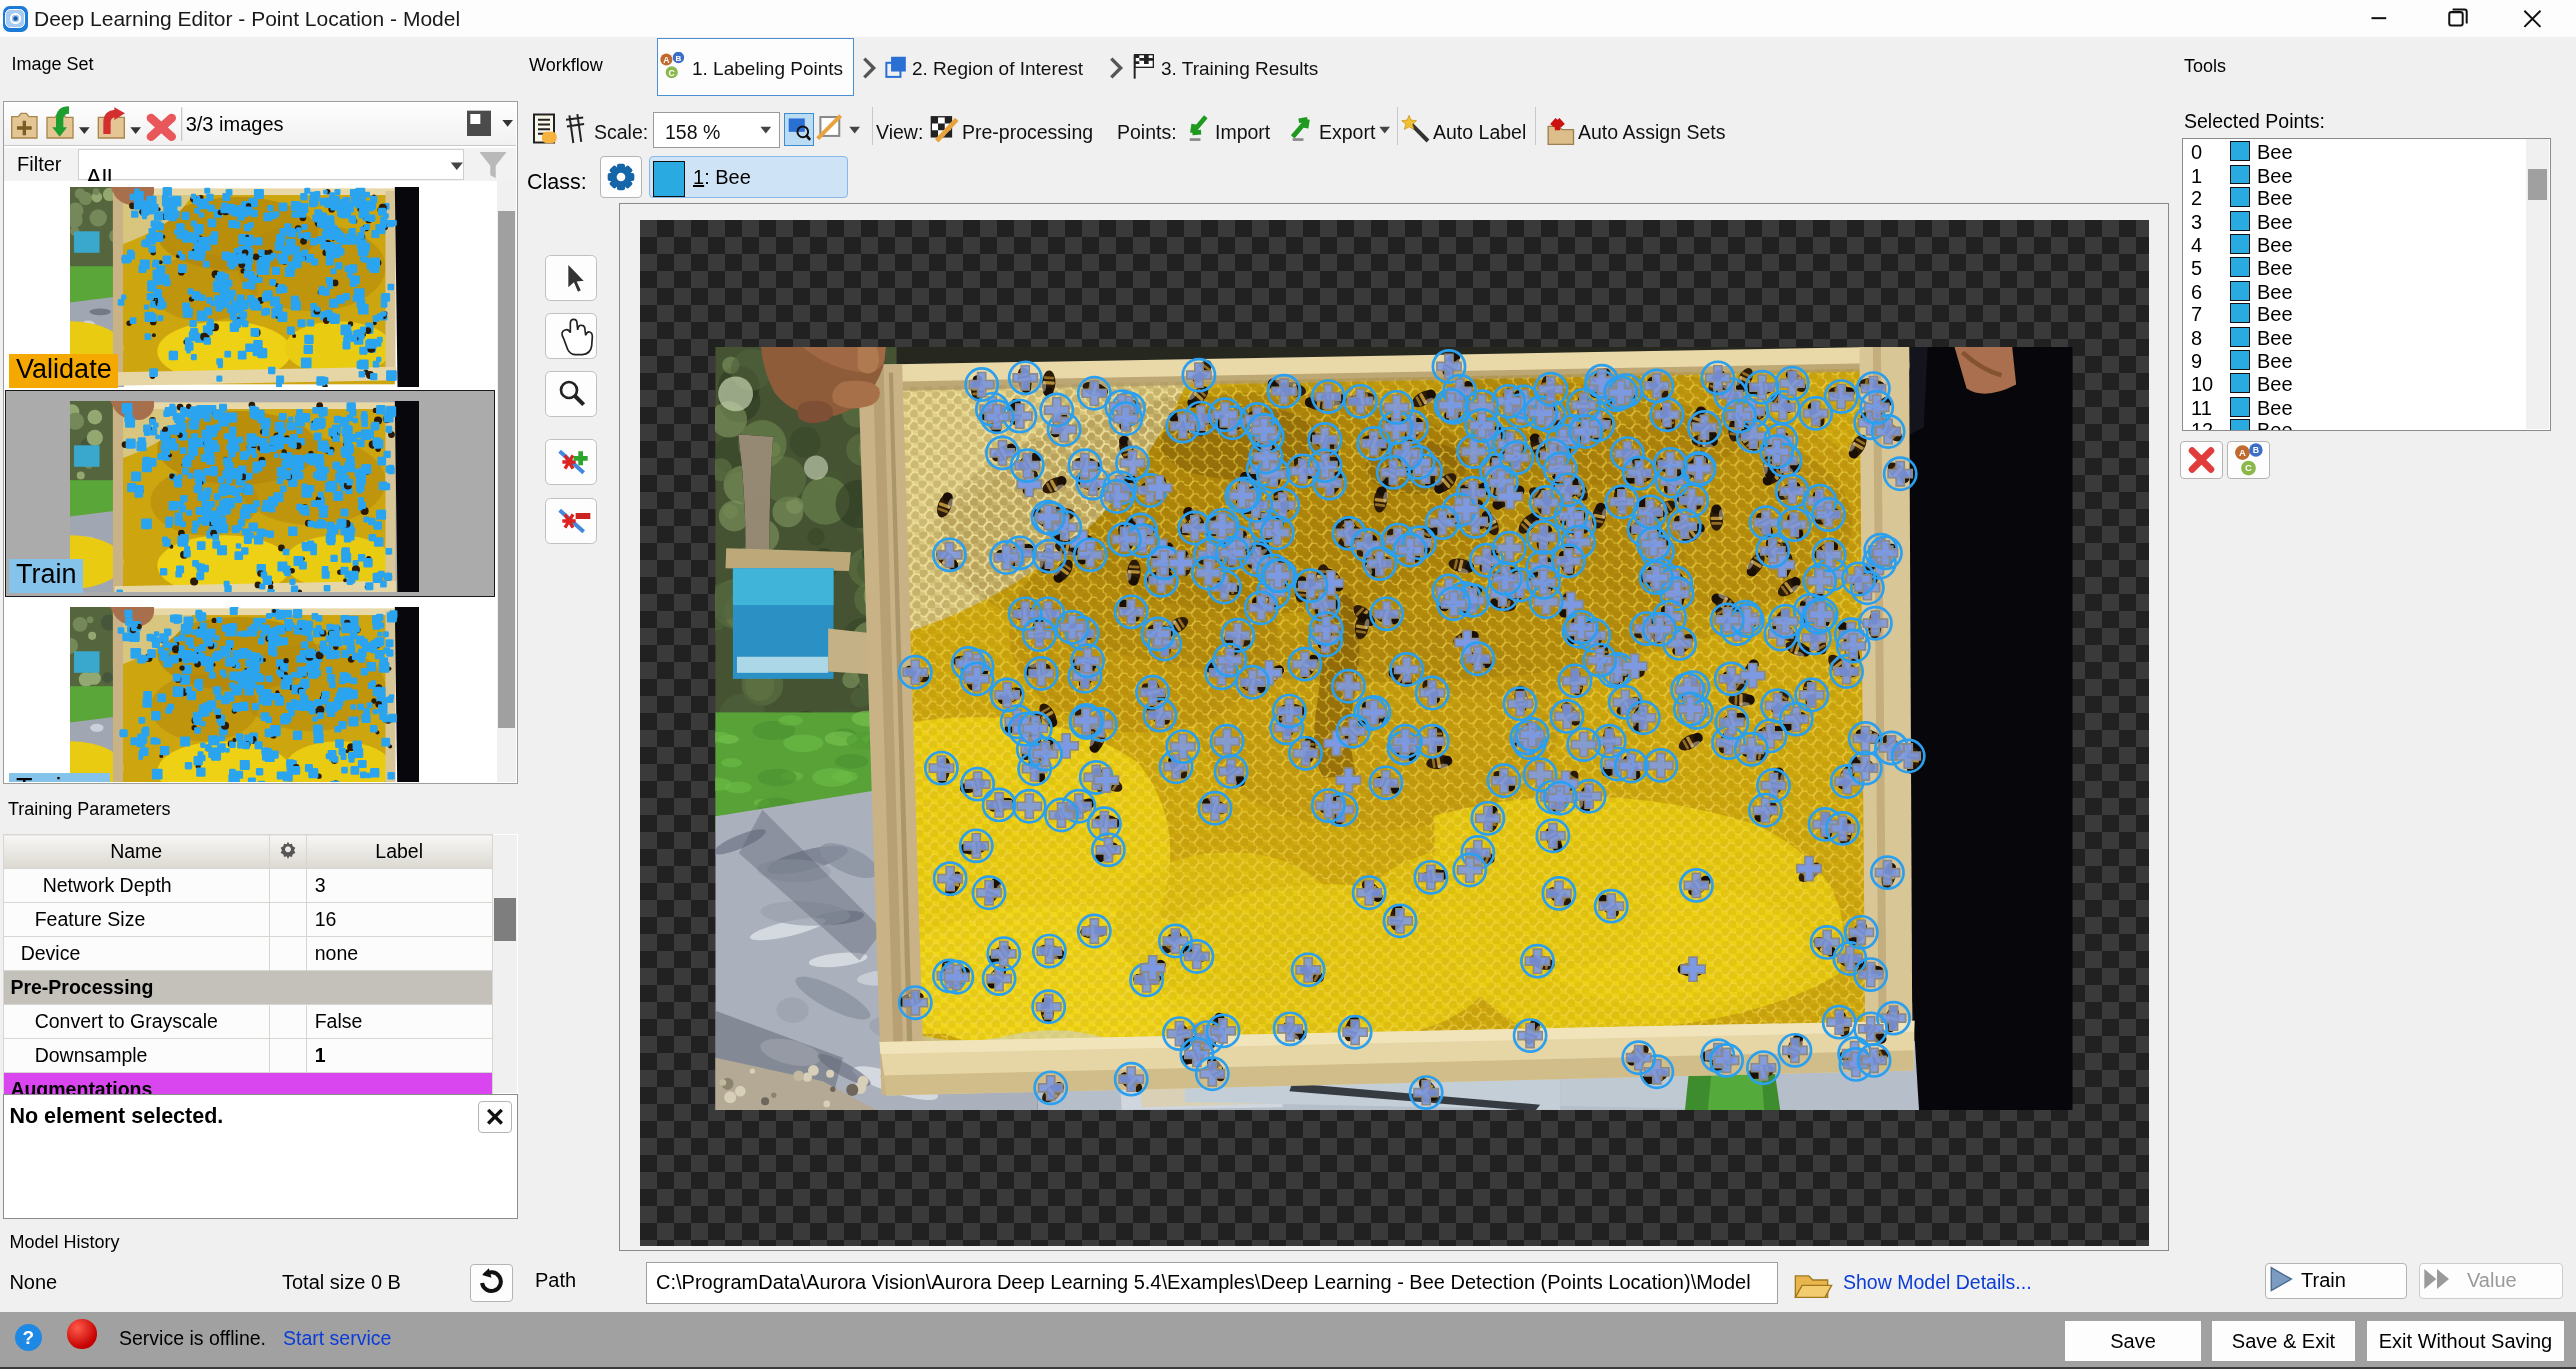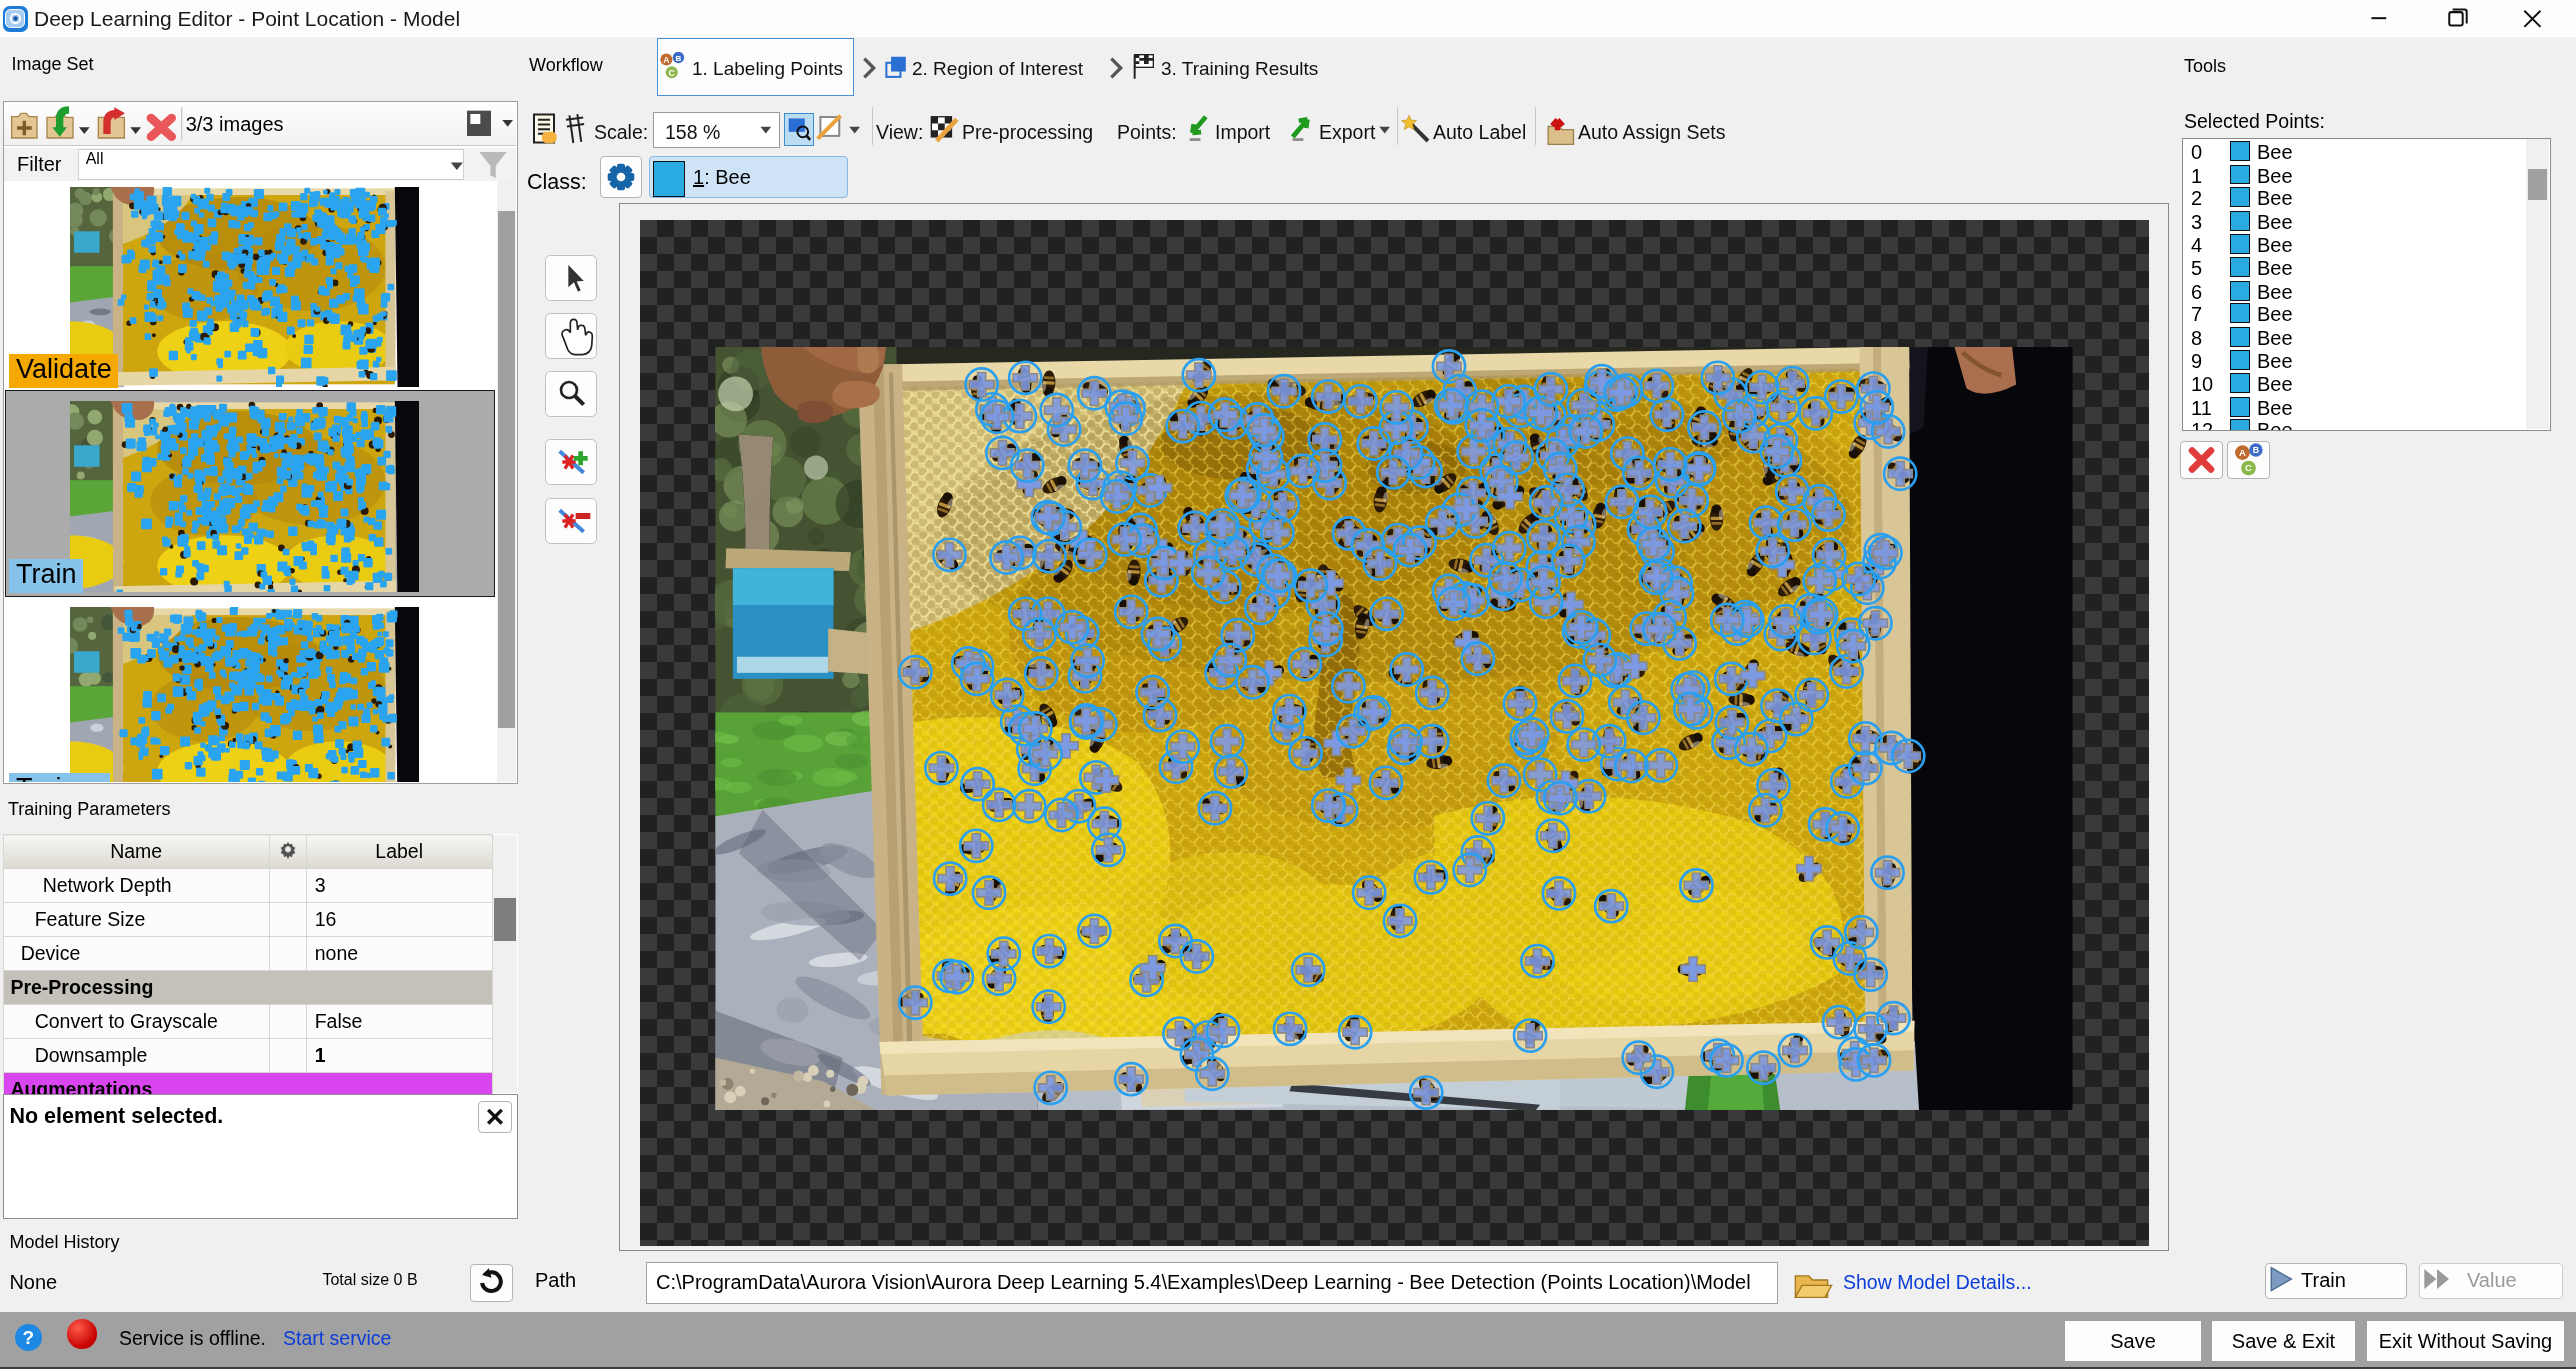--- a/index.html
+++ b/index.html
@@ -59,21 +59,21 @@
       <path d="M218 24 L249 52 M249 24 L218 52" stroke="#e9575a" stroke-width="13" stroke-linecap="round"></path>
       <line x1="264" y1="8" x2="264" y2="58" stroke="#c9c9c9" stroke-width="2"></line>
       <rect x="692" y="13" width="36" height="38" fill="#4b4b4b"></rect>
       <rect x="697" y="18" width="15" height="15" fill="#fff"></rect>
       <path d="M745 27 l16 0 -8 10 z" fill="#333"></path>
     </svg>
     <div class="abs" style="left:182px;top:10.7px;font-size:20px">3/3 images</div>
     <div class="abs" style="left:0;top:46px;width:512px;height:34px;background:#f2f2f2"></div>
     <div class="abs" style="left:13.4px;top:51px;font-size:20px">Filter</div>
     <div class="abs" style="left:74px;top:47px;width:386px;height:31px;background:#fff;border:0.7px solid #cfcfcf"></div>
-    <div class="abs" style="left:82px;top:48px;font-size:16px">All</div>
+    <div class="abs" style="left:82px;top:62px;font-size:24px">All</div>
     <svg class="abs" style="left:440px;top:47px;width:27px;height:31px" viewBox="0 0 40 46" width="27" height="31">
       <path d="M10 20 l18 0 -9 11 z" fill="#444"></path>
     </svg>
     <svg class="abs" style="left:470px;top:46px;width:38px;height:34px" viewBox="0 0 56 50" width="38" height="34">
       <path d="M8 6 L48 6 L32 26 L32 44 L24 40 L24 26 z" fill="#b9b9b9"></path>
     </svg>
     <div class="abs" style="left:0;top:79px;width:512px;height:601px;background:#fff"></div>
     <div class="abs scroll-v" style="left:493px;top:79px;width:19px;height:601px"></div>
     <div class="abs scroll-thumb" style="left:494px;top:109px;width:17.4px;height:517px"></div>
   </div>
@@ -1955,21 +1955,21 @@
 <div class="abs scroll-v" style="left:493px;top:835px;width:24px;height:258px"></div>
 <div class="abs" style="left:494px;top:898px;width:21.5px;height:43px;background:#7e7e7e"></div>
 <div class="abs" style="left:2.7px;top:1094px;width:515px;height:125px;background:#fff;border:1.3px solid #8c8c8c"></div>
 <div class="abs" style="left:9.4px;top:1104px;font-size:21.5px;font-weight:bold">No element selected.</div>
 <div class="abs btn" style="left:478px;top:1101px;width:34px;height:32px"></div>
 <svg class="abs" style="left:478px;top:1101px;width:34px;height:32px" viewBox="0 0 50 47" width="34" height="32">
     <path d="M15 13 l20 20 M35 13 l-20 20" stroke="#111" stroke-width="5"></path>
   </svg>
 <div class="abs hdr" style="left:9.4px;top:1232px">Model History</div>
 <div class="abs" style="left:9.4px;top:1271px;font-size:20px">None</div>
-<div class="abs" style="left:282px;top:1271px;width:176px;font-size:16px;text-align:center">Total size 0 B</div>
+<div class="abs" style="left:282px;top:1271px;width:176px;font-size:20px;text-align:left">Total size 0 B</div>
 <div class="abs btn" style="left:470px;top:1264px;width:43px;height:38px"></div>
 <svg class="abs" style="left:470px;top:1264px;width:43px;height:38px" viewBox="0 0 64 56" width="43" height="38">
     <g transform="translate(64 0) scale(-1 1)">
       <path d="M42 16 A14 14 0 1 0 46 28" fill="none" stroke="#111" stroke-width="6"></path>
       <path d="M36 6 l10 10 -14 4 z" fill="#111"></path>
     </g>
   </svg>
 <div class="abs graybar"></div>
 <div class="abs darkstrip"></div>
 <div class="abs" style="left:14.8px;top:1324px;width:27px;height:27px;border-radius:50%;background:#1e88e5;color:#fff;font-size:19px;font-weight:bold;text-align:center;line-height:27px">?</div>

